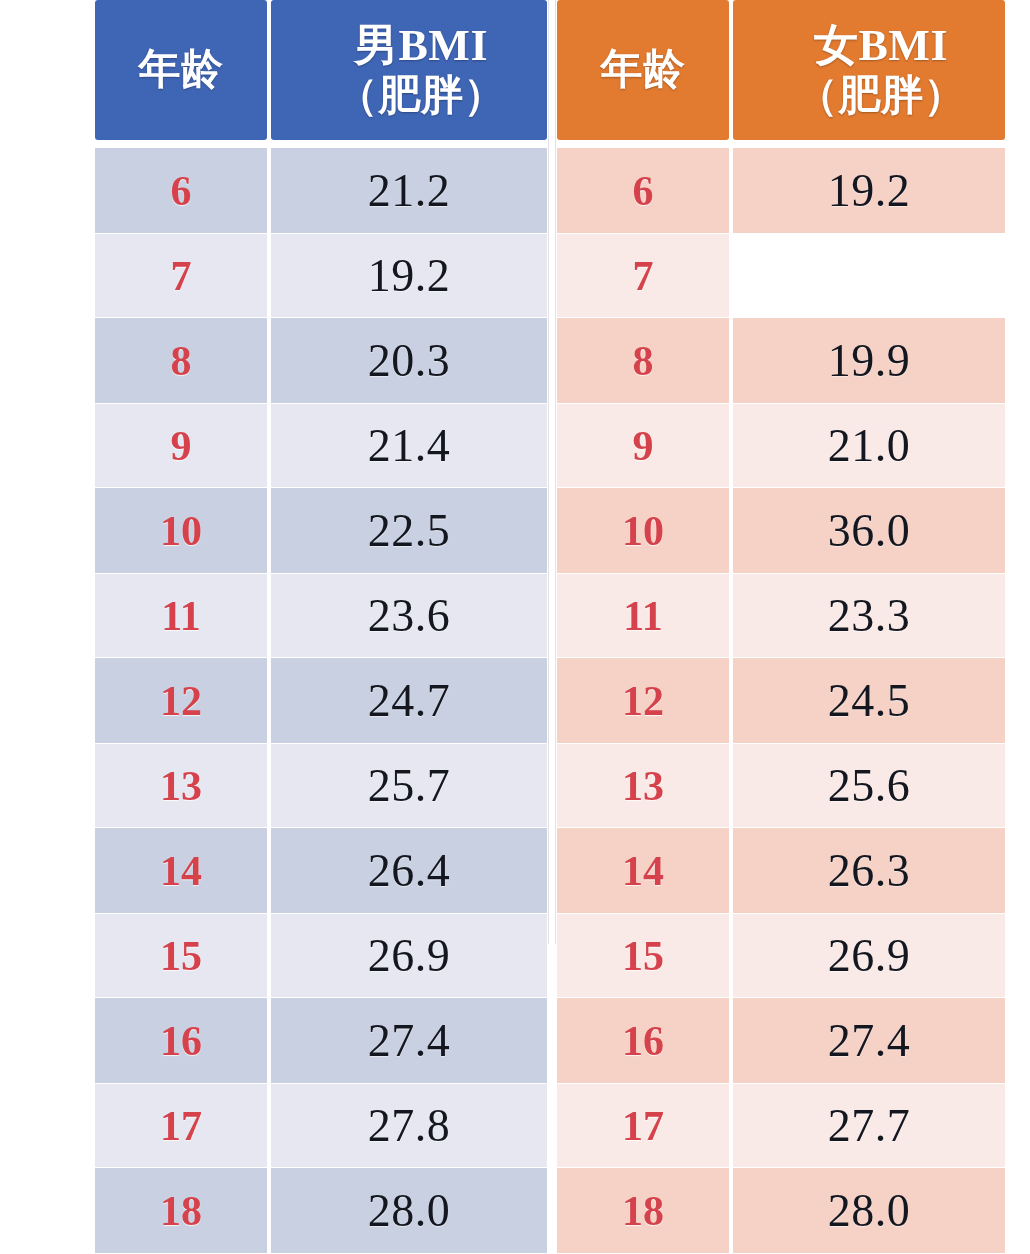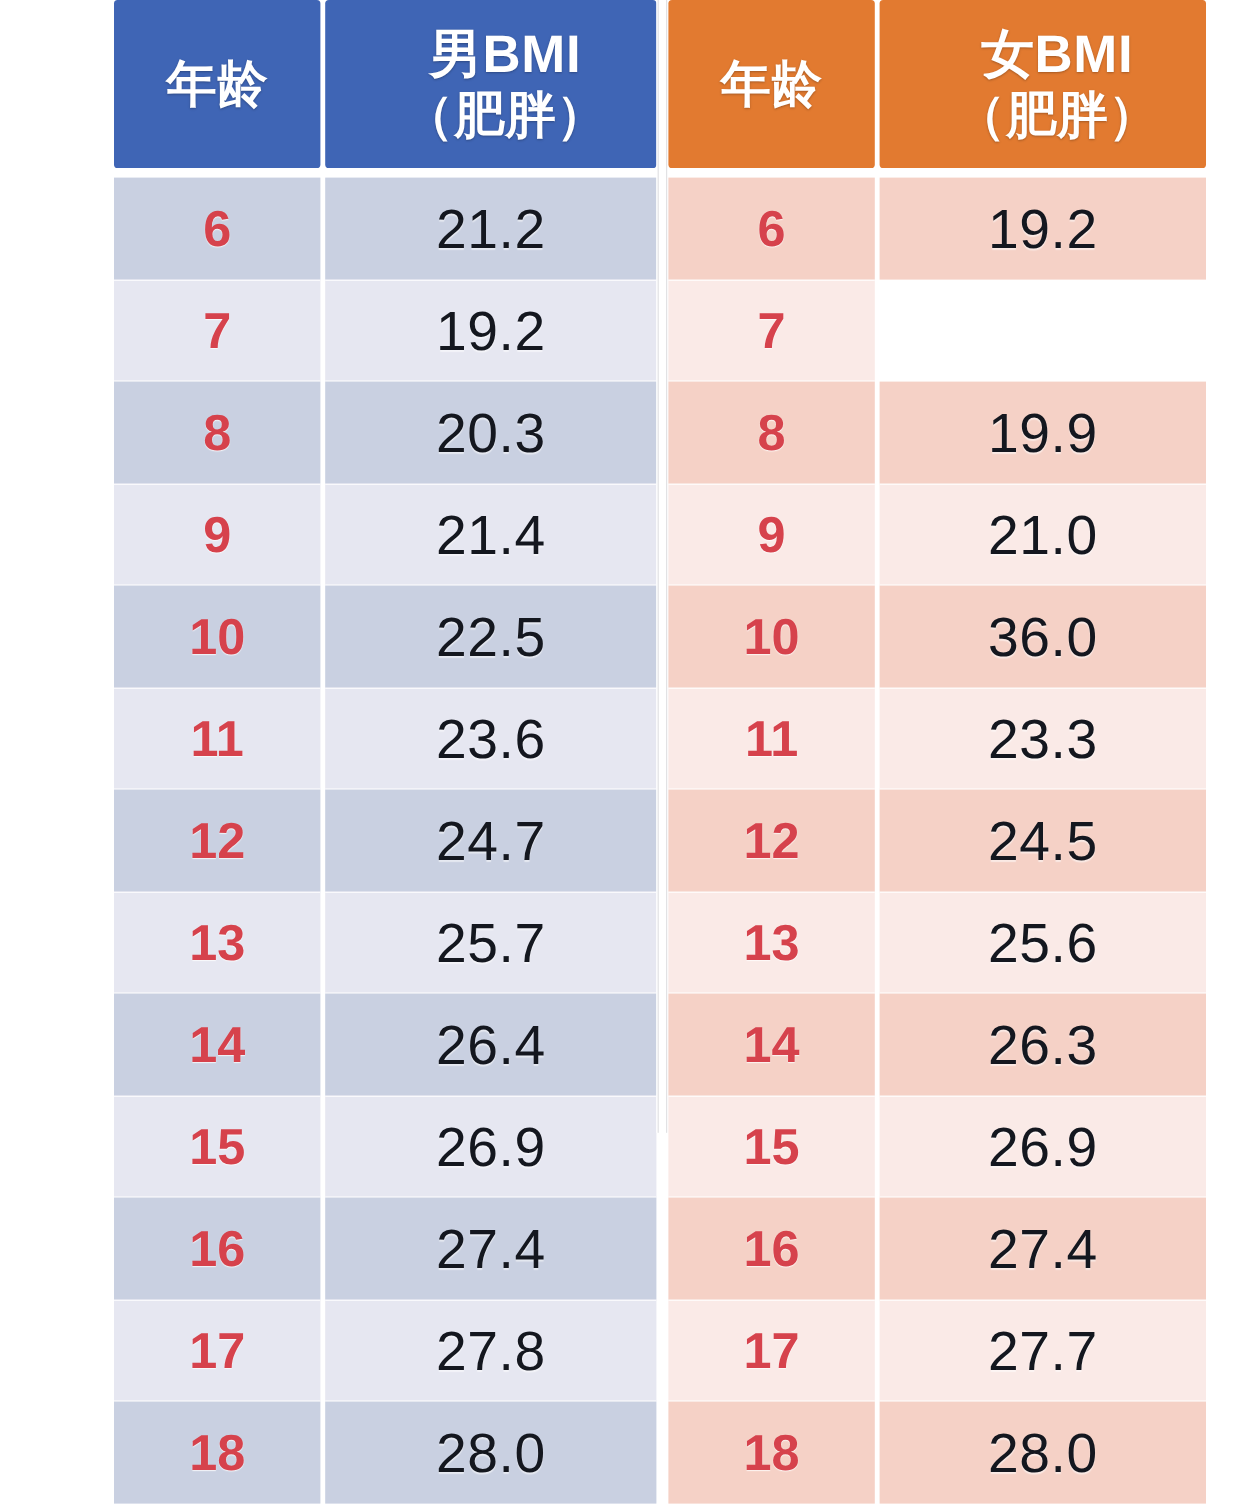--- a/index.html
+++ b/index.html
@@ -14,20 +14,21 @@
     overflow: hidden;
   }
 
   .page {
     position: relative;
     width: 1030px;
     height: 944px;
     background: #ffffff;
     display: flex;
     align-items: flex-start;
+    font-family: Liberation Serif, serif;
   }
 
   
   .bmi-table {
     position: relative;
     display: flex;
     flex-direction: column;
     box-sizing: border-box;
   }
 

